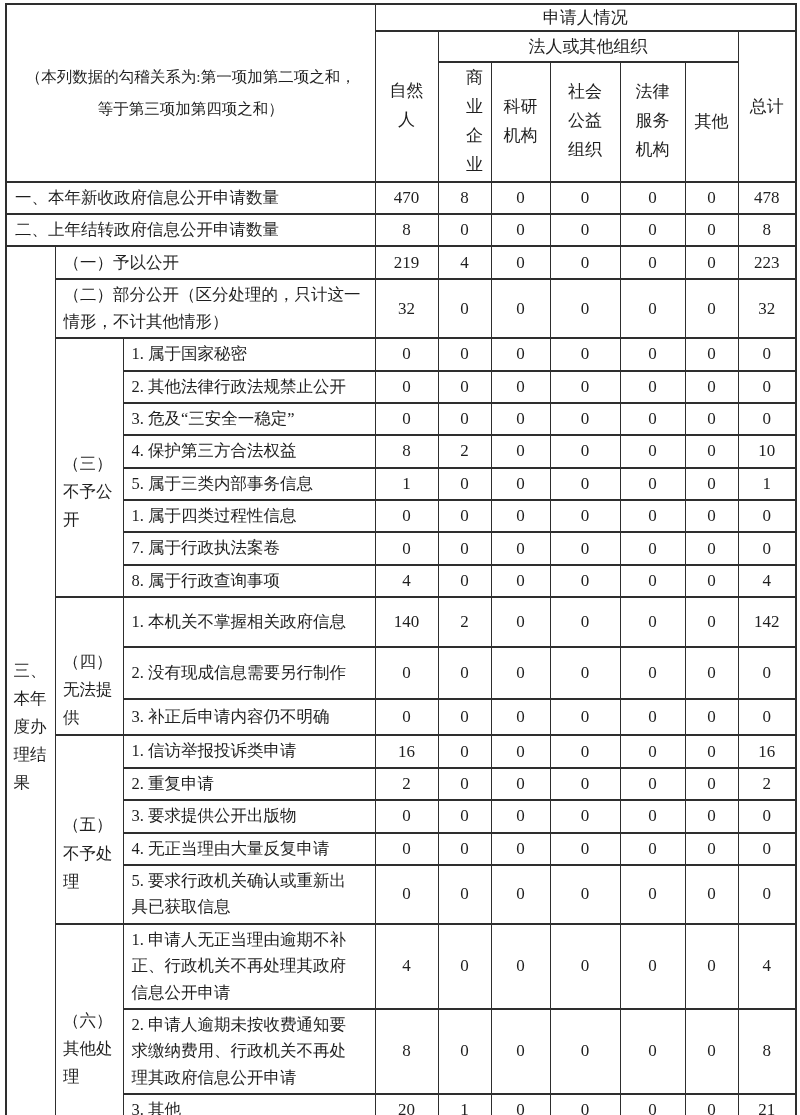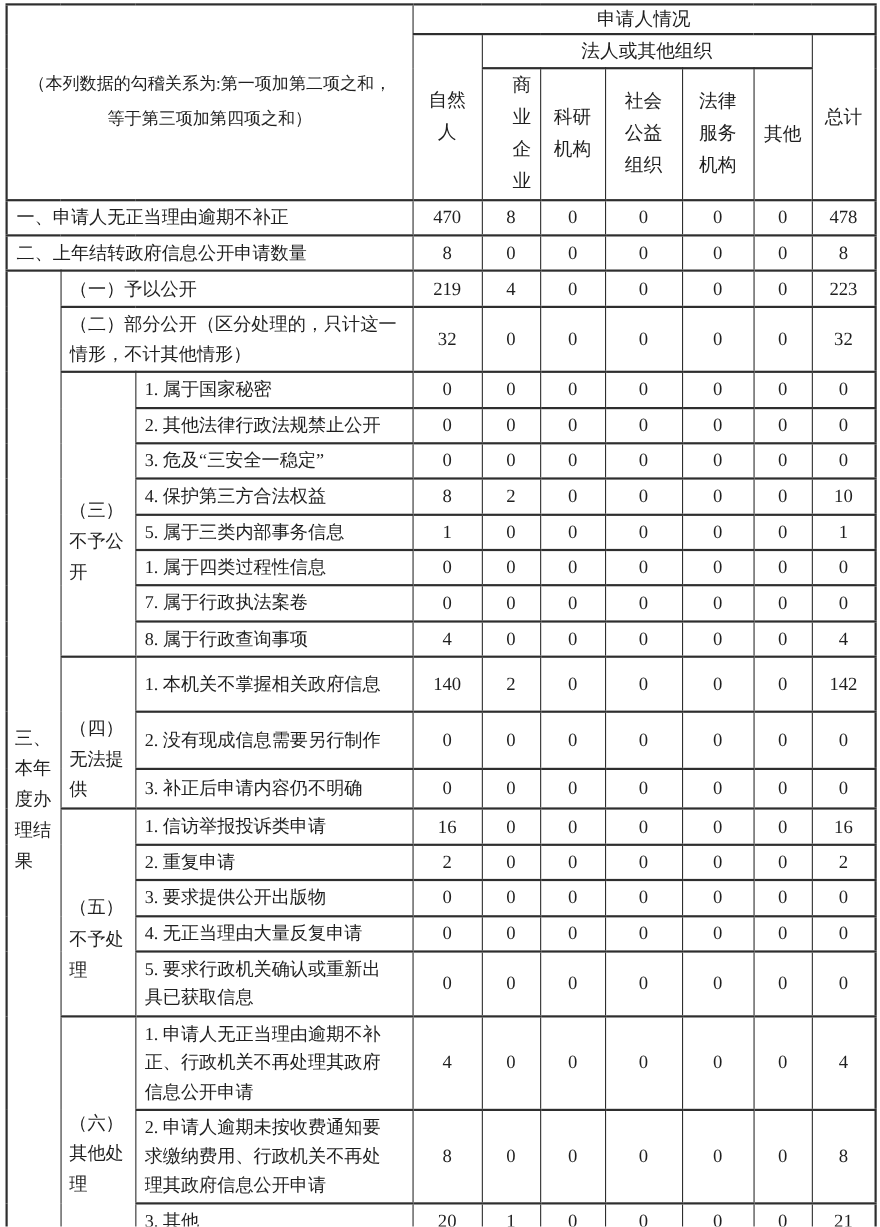--- a/index.html
+++ b/index.html
@@ -66,21 +66,21 @@
   </tr>
   <tr style="height:99px">
     <td class="head"><span class="vlc w1">商业企业</span></td>
     <td class="head"><span class="vlc w2">科研机构</span></td>
     <td class="head"><span class="vlc w2">社会公益组织</span></td>
     <td class="head"><span class="vlc w2">法律服务机构</span></td>
     <td class="head">其他</td>
   </tr>
 
   <tr style="height:32px">
-    <td class="lbl" colspan="3">一、申请人无正当理由逾期不补正</td>
+    <td class="lbl" colspan="3">一、本年新收政府信息公开申请数量</td>
   <td class="num">470</td>
         <td class="num">8</td>
         <td class="num">0</td>
         <td class="num">0</td>
         <td class="num">0</td>
         <td class="num">0</td>
         <td class="num">478</td>
       </tr>
 
   <tr style="height:32px">

